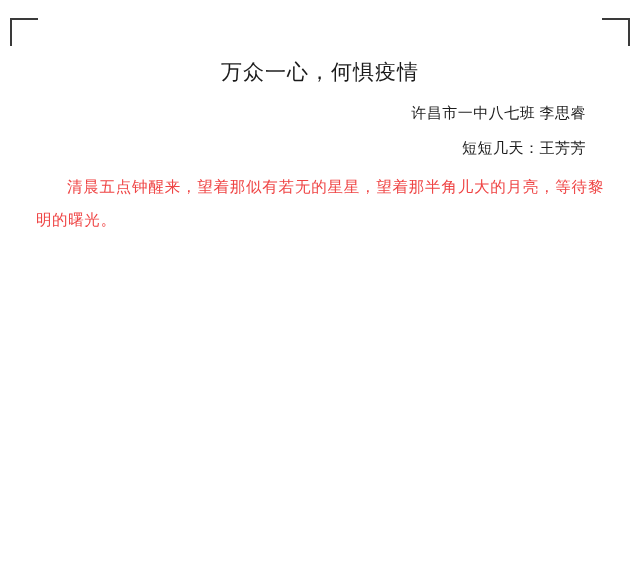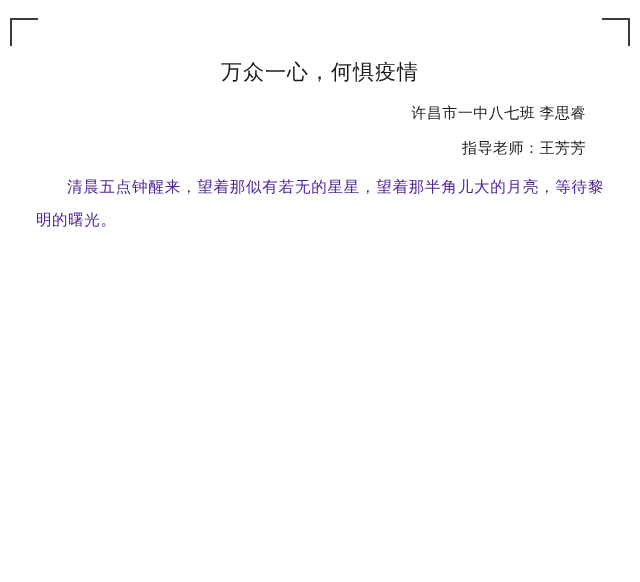--- a/index.html
+++ b/index.html
@@ -61,21 +61,21 @@
     color: #1d1d1d;
     margin: 16px 18px 5px 0;
     letter-spacing: 0.5px;
   }
   .byline.second {
     margin-bottom: 12px;
   }
   .para {
     font-size: 15.5px;
     line-height: 33px;
-    color: #4c1d95;
+    color: #ef4444;
     text-align: justify;
     text-justify: inter-ideograph;
     margin: 0 0 2px 0;
     text-indent: 2em;
     letter-spacing: 0.6px;
   }
 </style>
 </head>
 <body>
 
@@ -83,19 +83,19 @@
 
   <div class="crop-mark tl"></div>
   <div class="crop-mark tr"></div>
 
   <div class="doc-body">
 
     <h1 class="doc-title">万众一心，何惧疫情</h1>
 
     <div class="byline">许昌市一中八七班 李思睿</div>
 
-    <div class="byline second">指导老师：王芳芳</div>
+    <div class="byline second">短短几天：王芳芳</div>
 
     <p class="para">清晨五点钟醒来，望着那似有若无的星星，望着那半角儿大的月亮，等待黎明的曙光。</p>
 
 
   </div>
 </div>
 
 </body></html>

